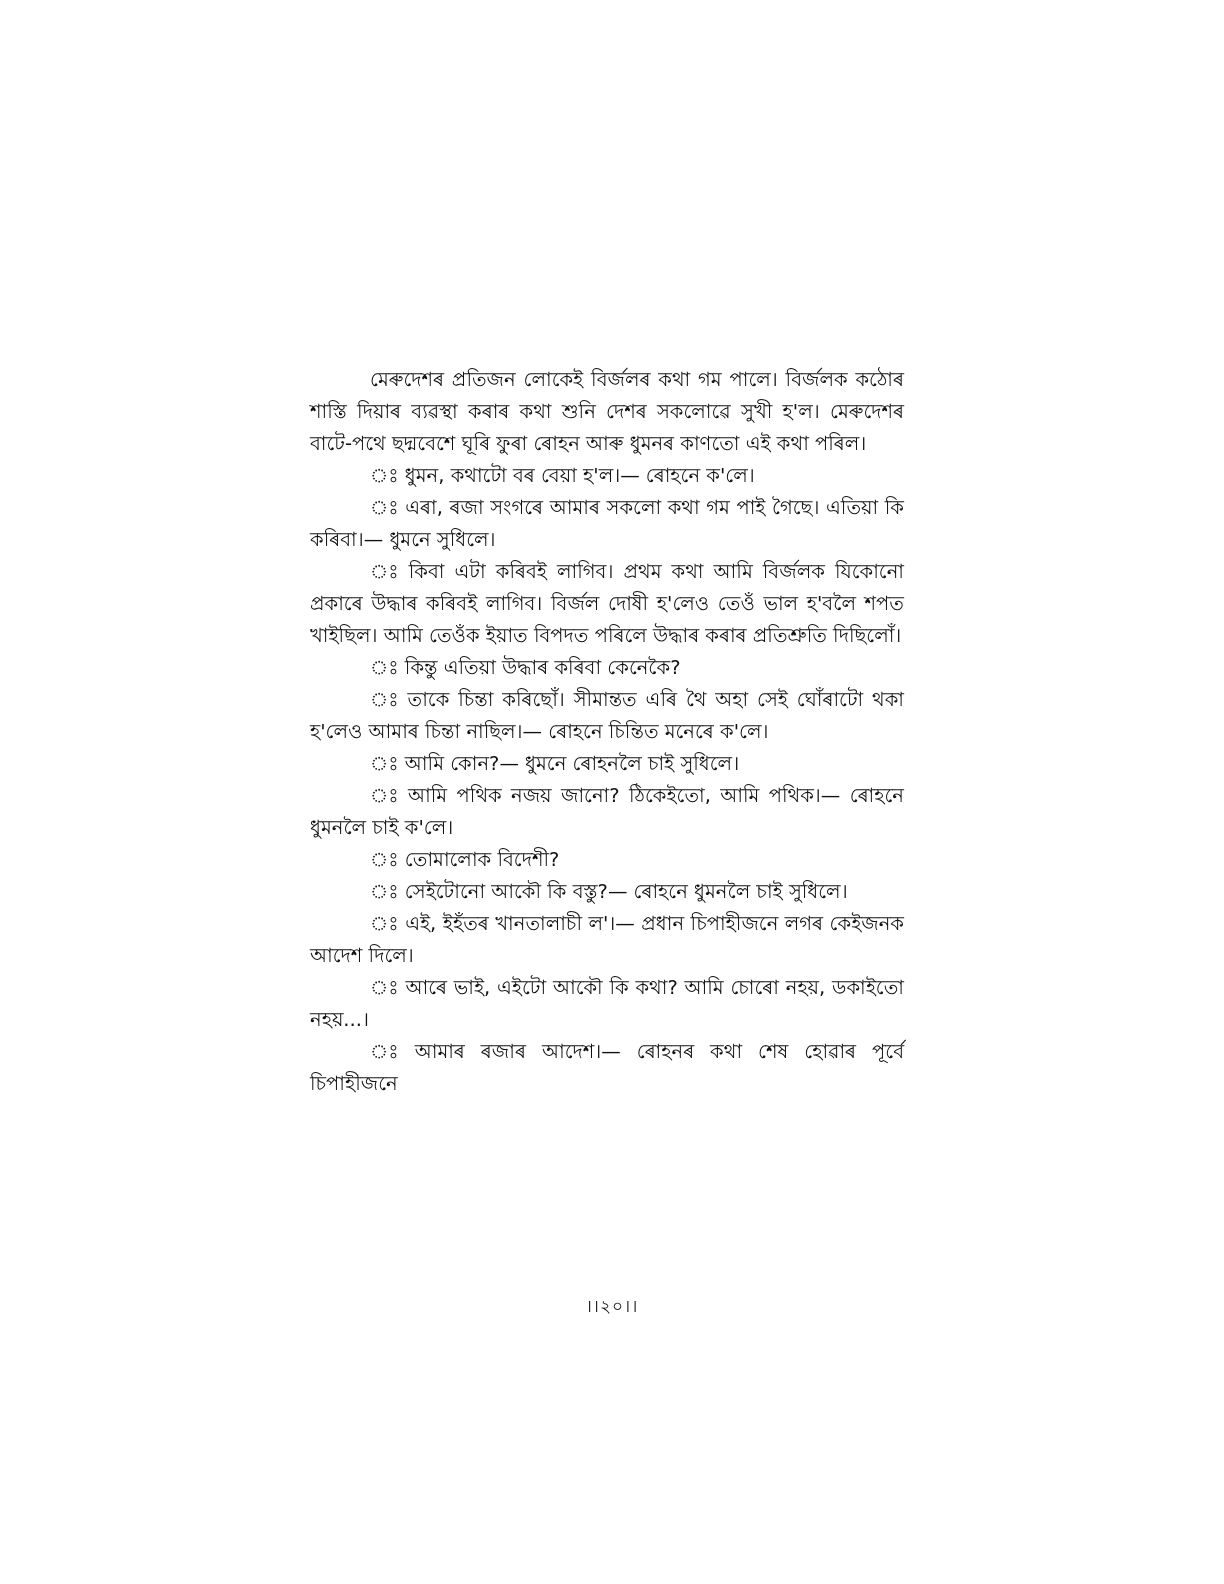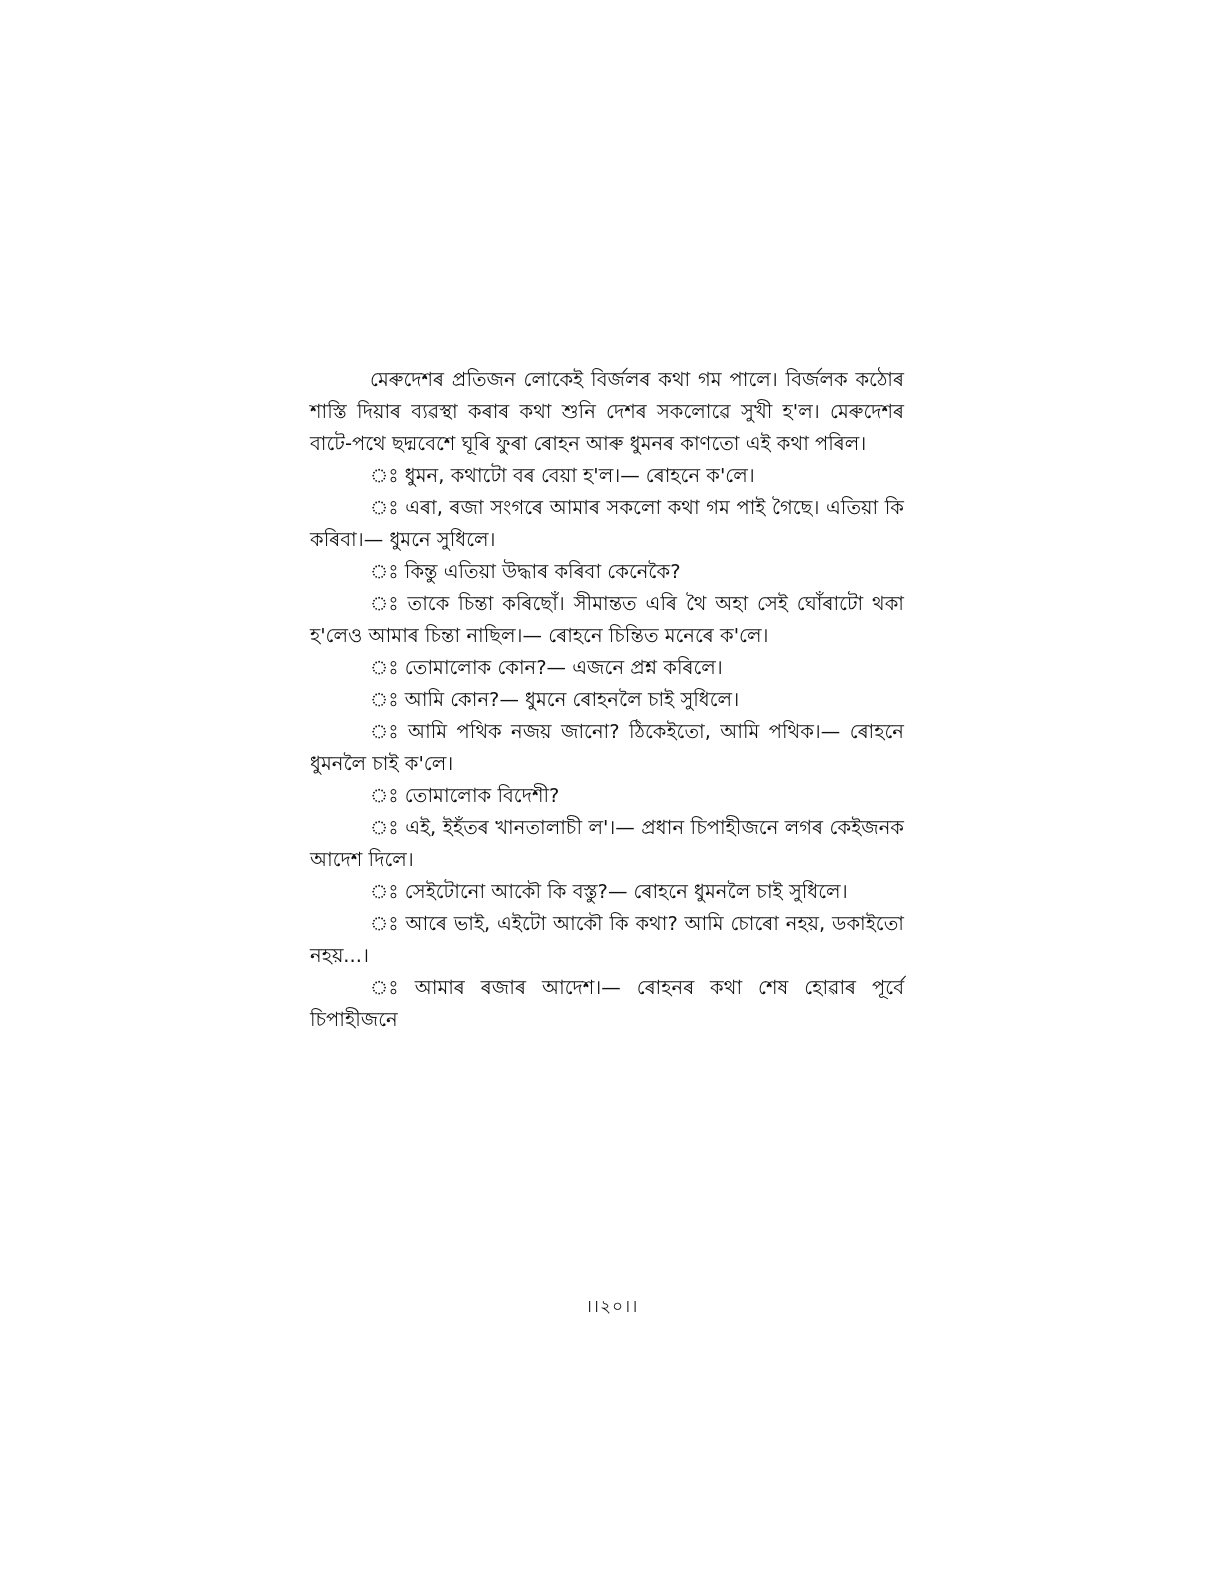--- a/index.html
+++ b/index.html
@@ -18,25 +18,25 @@
     font-size: 17px; color: #111111; letter-spacing: 1px;
   }
 </style>
 </head>
 <body>
 
 <div class="page">
   <p class="para indent">মেৰুদেশৰ প্ৰতিজন লোকেই বিৰ্জলৰ কথা গম পালে। বিৰ্জলক কঠোৰ শাস্তি দিয়াৰ ব্যৱস্থা কৰাৰ কথা শুনি দেশৰ সকলোৱে সুখী হ'ল। মেৰুদেশৰ বাটে-পথে ছদ্মবেশে ঘূৰি ফুৰা ৰোহন আৰু ধুমনৰ কাণতো এই কথা পৰিল।</p>
   <p class="para indent">ঃ ধুমন, কথাটো বৰ বেয়া হ'ল।— ৰোহনে ক'লে।</p>
   <p class="para indent">ঃ এৰা, ৰজা সংগৰে আমাৰ সকলো কথা গম পাই গৈছে। এতিয়া কি কৰিবা।— ধুমনে সুধিলে।</p>
+  <p class="para indent">ঃ কিবা এটা কৰিবই লাগিব। প্ৰথম কথা আমি বিৰ্জলক যিকোনো প্ৰকাৰে উদ্ধাৰ কৰিবই লাগিব। বিৰ্জল দোষী হ'লেও তেওঁ ভাল হ'বলৈ শপত খাইছিল। আমি তেওঁক ইয়াত বিপদত পৰিলে উদ্ধাৰ কৰাৰ প্ৰতিশ্ৰুতি দিছিলোঁ।</p>
   <p class="para indent">ঃ কিন্তু এতিয়া উদ্ধাৰ কৰিবা কেনেকৈ?</p>
   <p class="para indent">ঃ তাকে চিন্তা কৰিছোঁ। সীমান্তত এৰি থৈ অহা সেই ঘোঁৰাটো থকা হ'লেও আমাৰ চিন্তা নাছিল।— ৰোহনে চিন্তিত মনেৰে ক'লে।</p>
-  <p class="para indent">ঃ তোমালোক কোন?— এজনে প্ৰশ্ন কৰিলে।</p>
   <p class="para indent">ঃ আমি কোন?— ধুমনে ৰোহনলৈ চাই সুধিলে।</p>
   <p class="para indent">ঃ আমি পথিক নজয় জানো? ঠিকেইতো, আমি পথিক।— ৰোহনে ধুমনলৈ চাই ক'লে।</p>
   <p class="para indent">ঃ তোমালোক বিদেশী?</p>
+  <p class="para indent">ঃ সেইটোনো আকৌ কি বস্তু?— ৰোহনে ধুমনলৈ চাই সুধিলে।</p>
   <p class="para indent">ঃ এই, ইহঁতৰ খানতালাচী ল'।— প্ৰধান চিপাহীজনে লগৰ কেইজনক আদেশ দিলে।</p>
-  <p class="para indent">ঃ সেইটোনো আকৌ কি বস্তু?— ৰোহনে ধুমনলৈ চাই সুধিলে।</p>
   <p class="para indent">ঃ আৰে ভাই, এইটো আকৌ কি কথা? আমি চোৰো নহয়, ডকাইতো নহয়...।</p>
   <p class="para indent">ঃ আমাৰ ৰজাৰ আদেশ।— ৰোহনৰ কথা শেষ হোৱাৰ পূৰ্বে চিপাহীজনে</p>
 </div>
 
 <div class="page-number">।।২০।।</div>
 
 </body></html>

